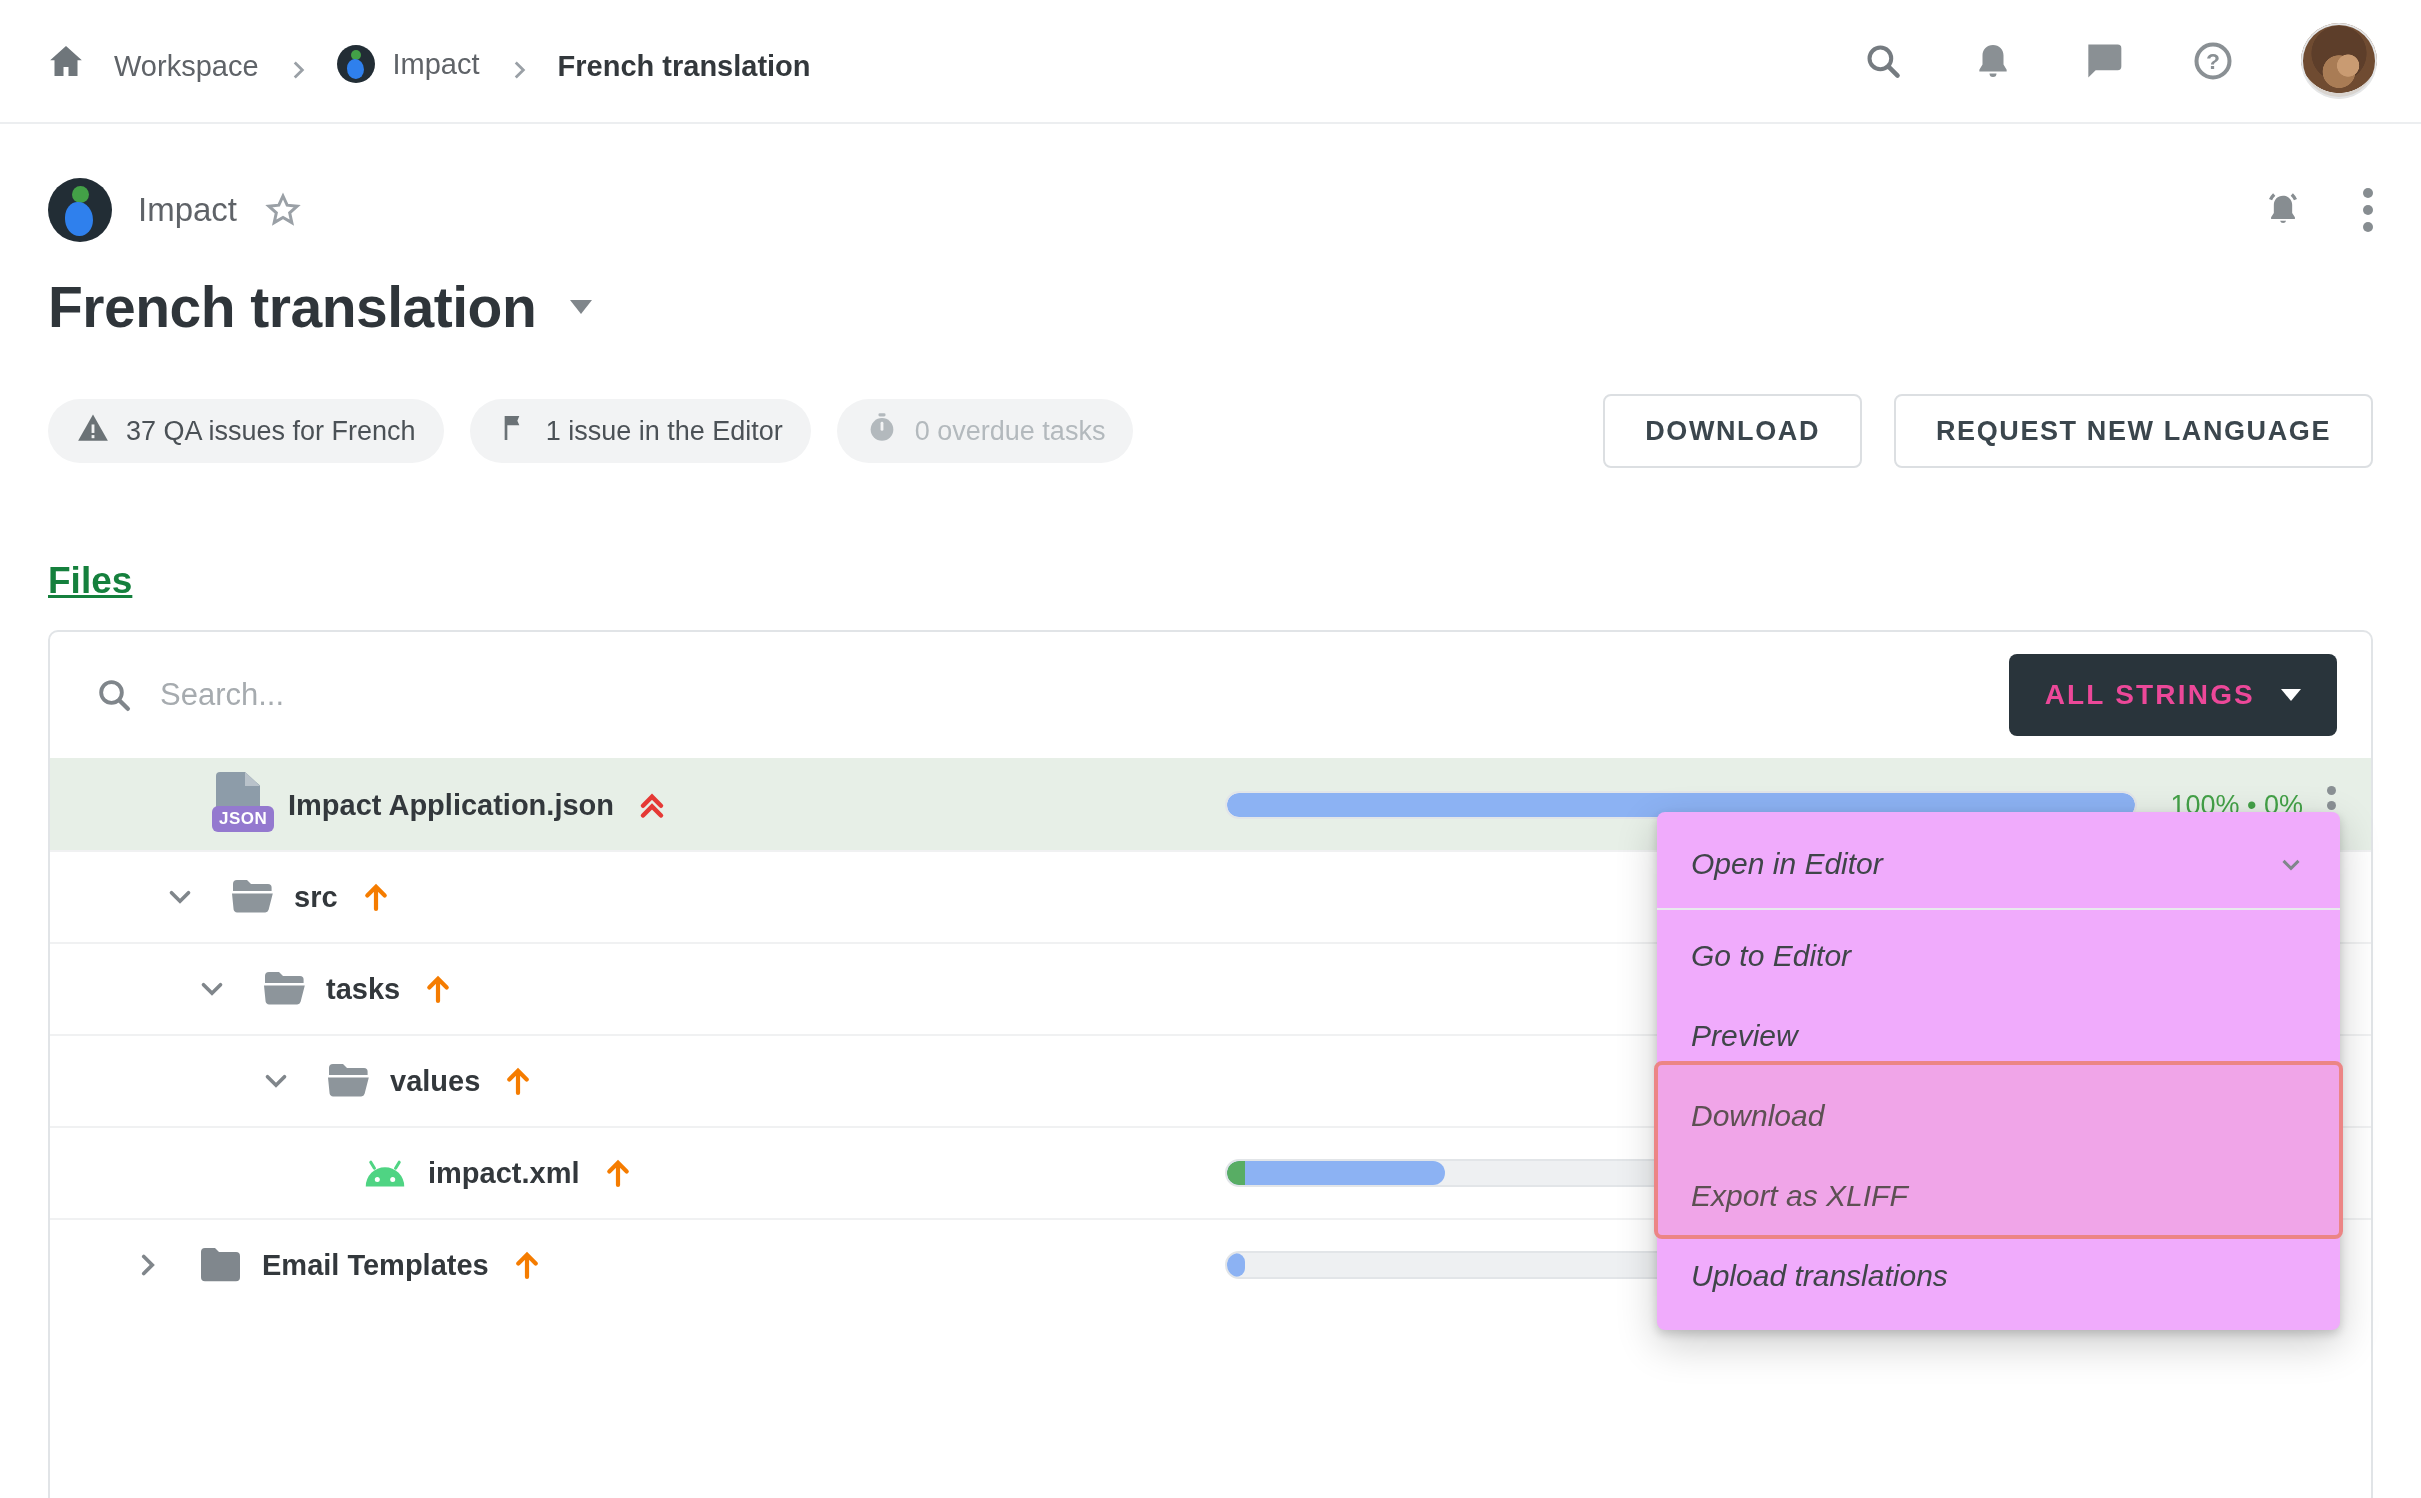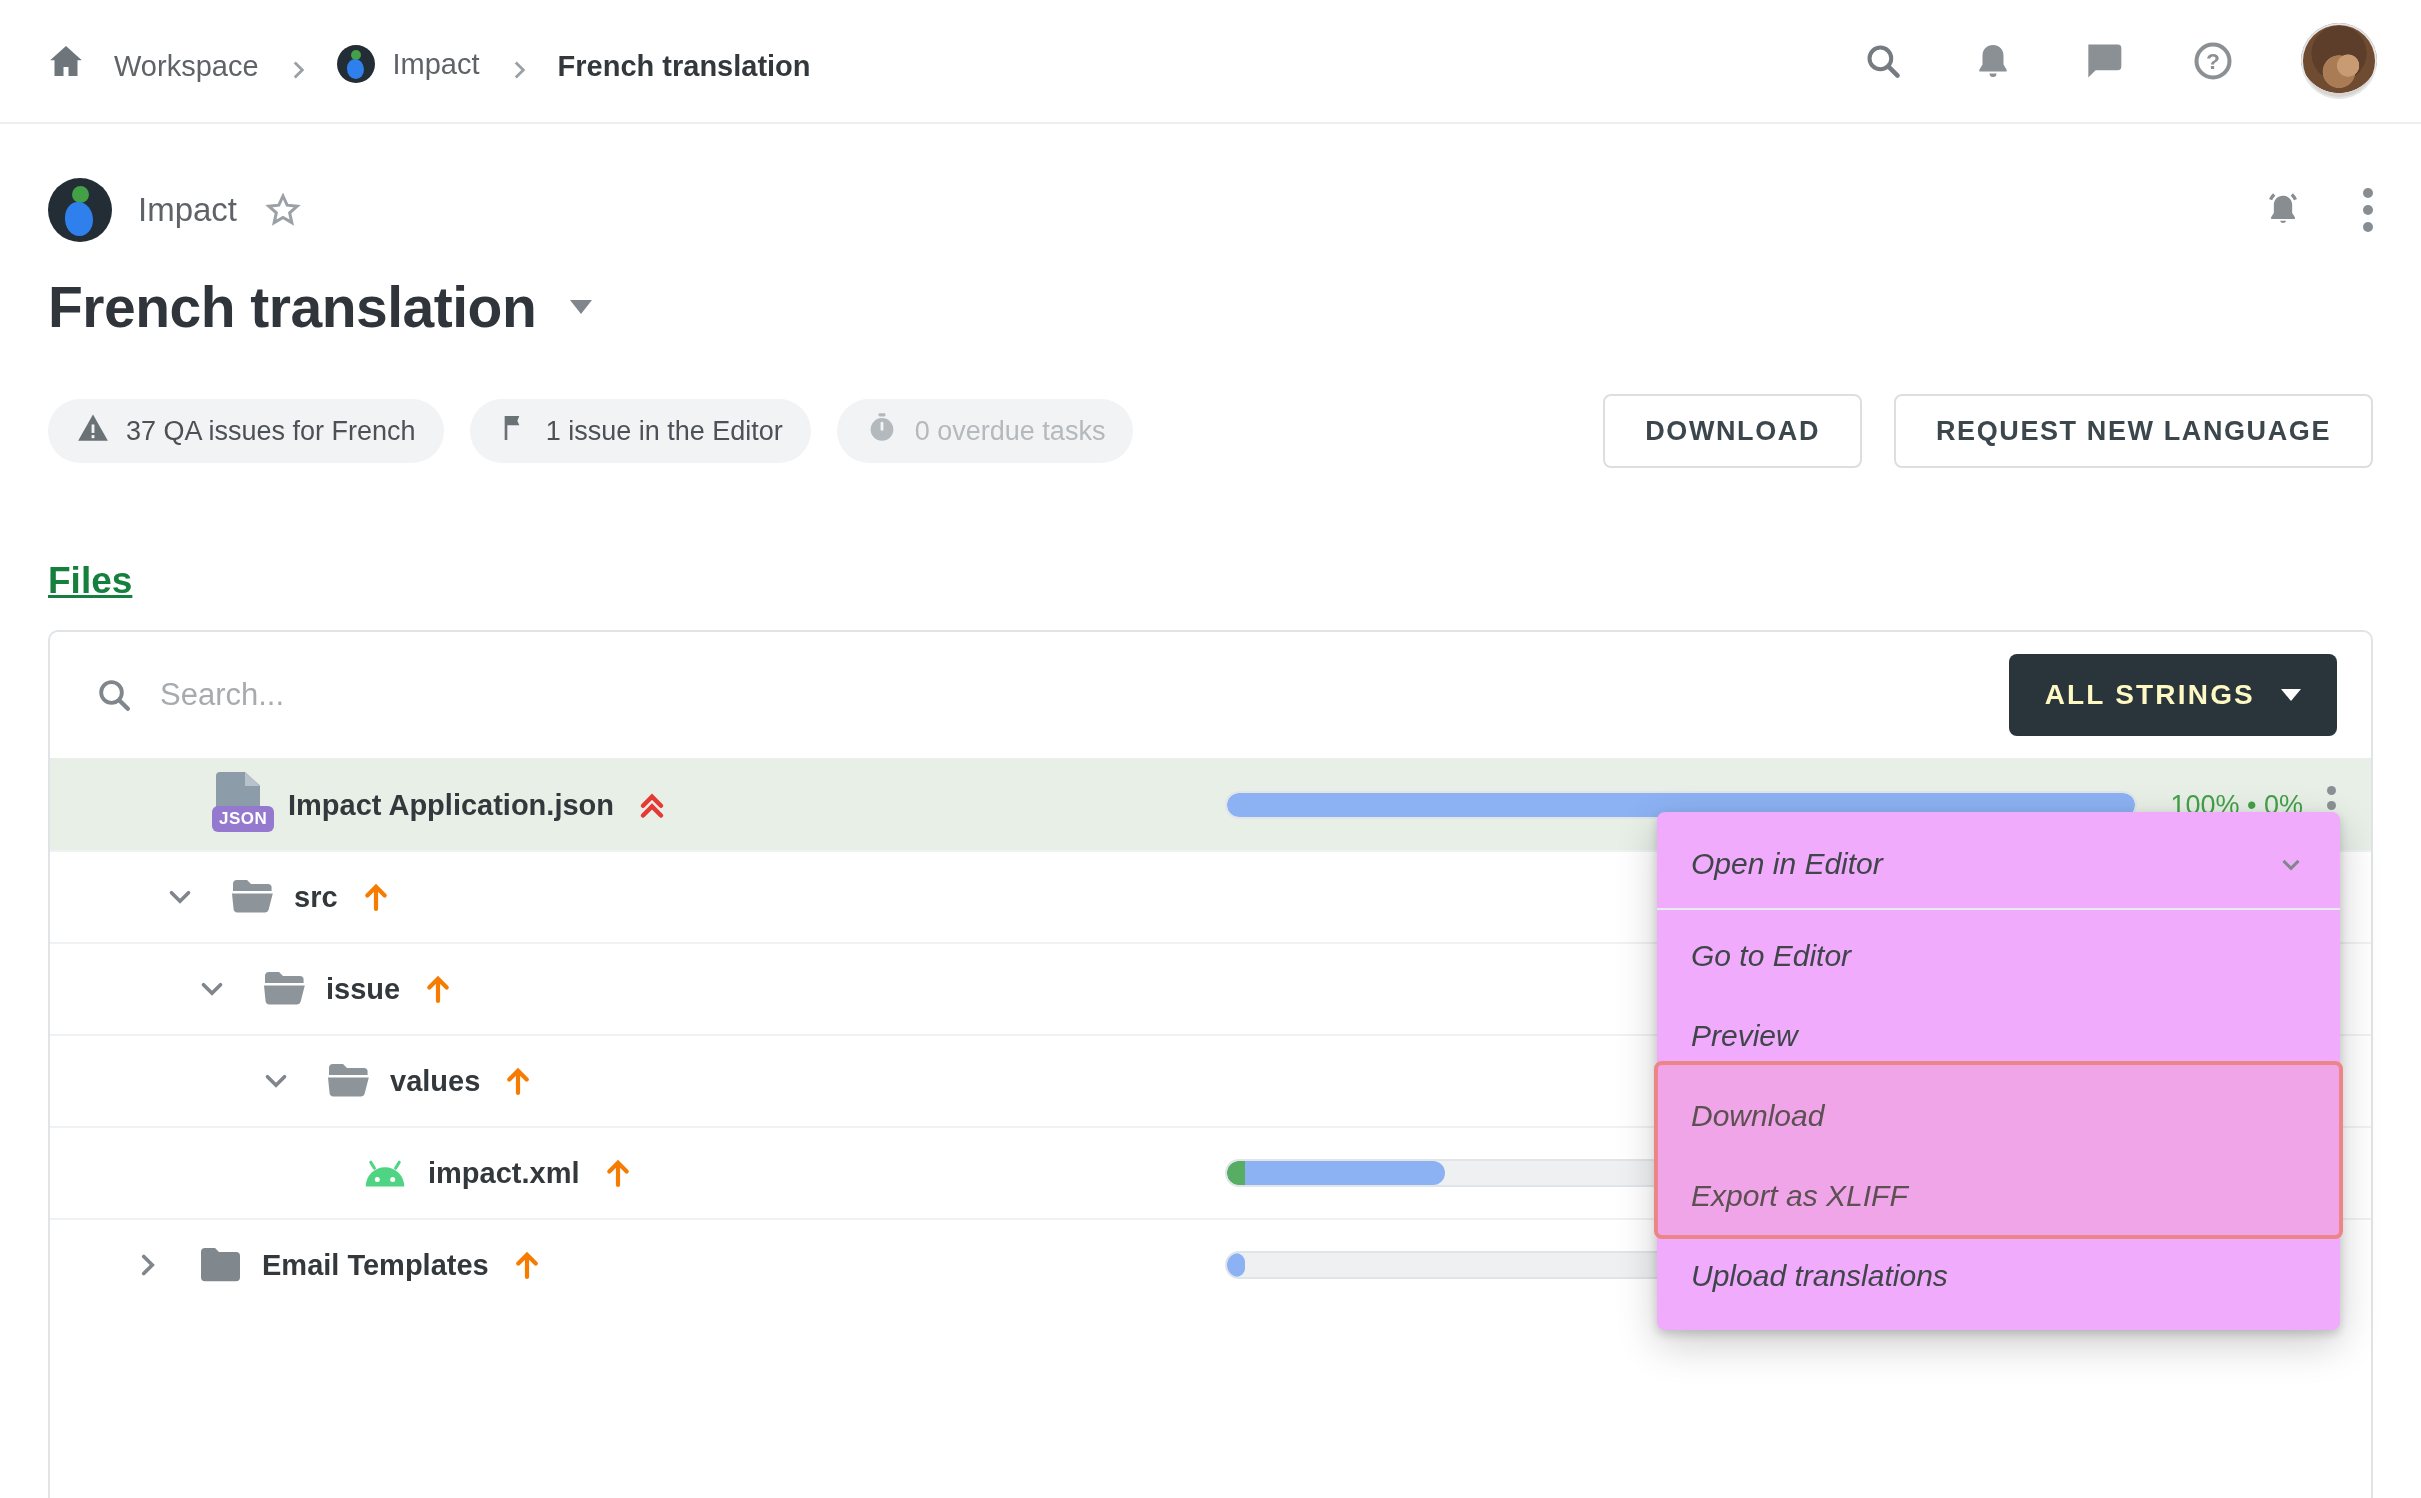--- a/index.html
+++ b/index.html
@@ -52,21 +52,21 @@
     font-size:27px; font-weight:bold; letter-spacing:1.6px; color:#3b464d; padding:0 40px;
     display:flex; align-items:center; cursor:pointer; font-family:inherit; }
 
   
   .files-h { margin:92px 48px 0; font-size:37px; font-weight:bold; color:#15803d;text-decoration:underline; }
   .card { margin:28px 48px 0; border:2px solid #e1e4e7; border-radius:10px; background:#fff; height:880px; overflow:hidden; }
   .search-row { height:126px; display:flex; align-items:center; padding:0 34px; }
   .search-icn { margin:0 26px 0 10px; display:flex; }
   .search-input { flex:1; border:none; outline:none; font-size:31px; color:#3c4043; font-family:inherit; }
   .search-input::placeholder { color:#a6abaf; }
-  .btn-dark { height:82px; background:#29343b; color:#fef9c3; border:none; border-radius:8px;
+  .btn-dark { height:82px; background:#29343b; color:#ec4899; border:none; border-radius:8px;
     font-size:28px; font-weight:bold; letter-spacing:2.2px; padding:0 36px; display:flex; align-items:center;
     gap:26px; cursor:pointer; font-family:inherit; }
   .btn-dark .caret { width:0; height:0; border-left:10px solid transparent; border-right:10px solid transparent; border-top:12px solid #fff; }
 
   
   .frow { height:92px; display:flex; align-items:center; border-top:2px solid #f0f1f2; padding-right:20px; }
   .frow.sel { background:#e7efe7; border-top-color:#e7efe7; }
   .chev { width:40px; display:flex; justify-content:center; margin-right:28px; cursor:pointer; flex:none; }
   .ficon { margin-right:18px; flex:none; display:flex; }
   .fname { font-size:29px; font-weight:bold; color:#33383c; white-space:nowrap; }
@@ -276,21 +276,21 @@
           <svg width="34" height="34" viewBox="0 0 24 24">
             <path fill="none" stroke="#80868b" stroke-width="2.6" stroke-linecap="round" d="m6 9 6 6 6-6"></path>
           </svg>
         </span>
         <span class="ficon">
           <svg width="48" height="44" viewBox="0 0 24 22">
             <path fill="#8d959b" d="M2.5 4.5a2 2 0 0 1 2-2h5l2 2h8.5a1.8 1.8 0 0 1 1.8 1.8V8H2.5z"></path>
             <path fill="#8d959b" d="M2 9.2h20.4l-2.1 8.2a1.8 1.8 0 0 1-1.8 1.3H4.6a1.8 1.8 0 0 1-1.8-1.4z"></path>
           </svg>
         </span>
-    <span class="fname">issue</span>
+    <span class="fname">tasks</span>
     <span class="flagic">
           <svg width="36" height="36" viewBox="0 0 24 24">
             <path fill="none" stroke="#f57c00" stroke-width="2.8" stroke-linecap="round" d="M12 20V5.5M6.2 11 12 5.2 17.8 11"></path>
           </svg>
         </span>
   </div>
   <div class="frow" style="padding-left:206px">
     <span class="chev">
           <svg width="34" height="34" viewBox="0 0 24 24">
             <path fill="none" stroke="#80868b" stroke-width="2.6" stroke-linecap="round" d="m6 9 6 6 6-6"></path>

